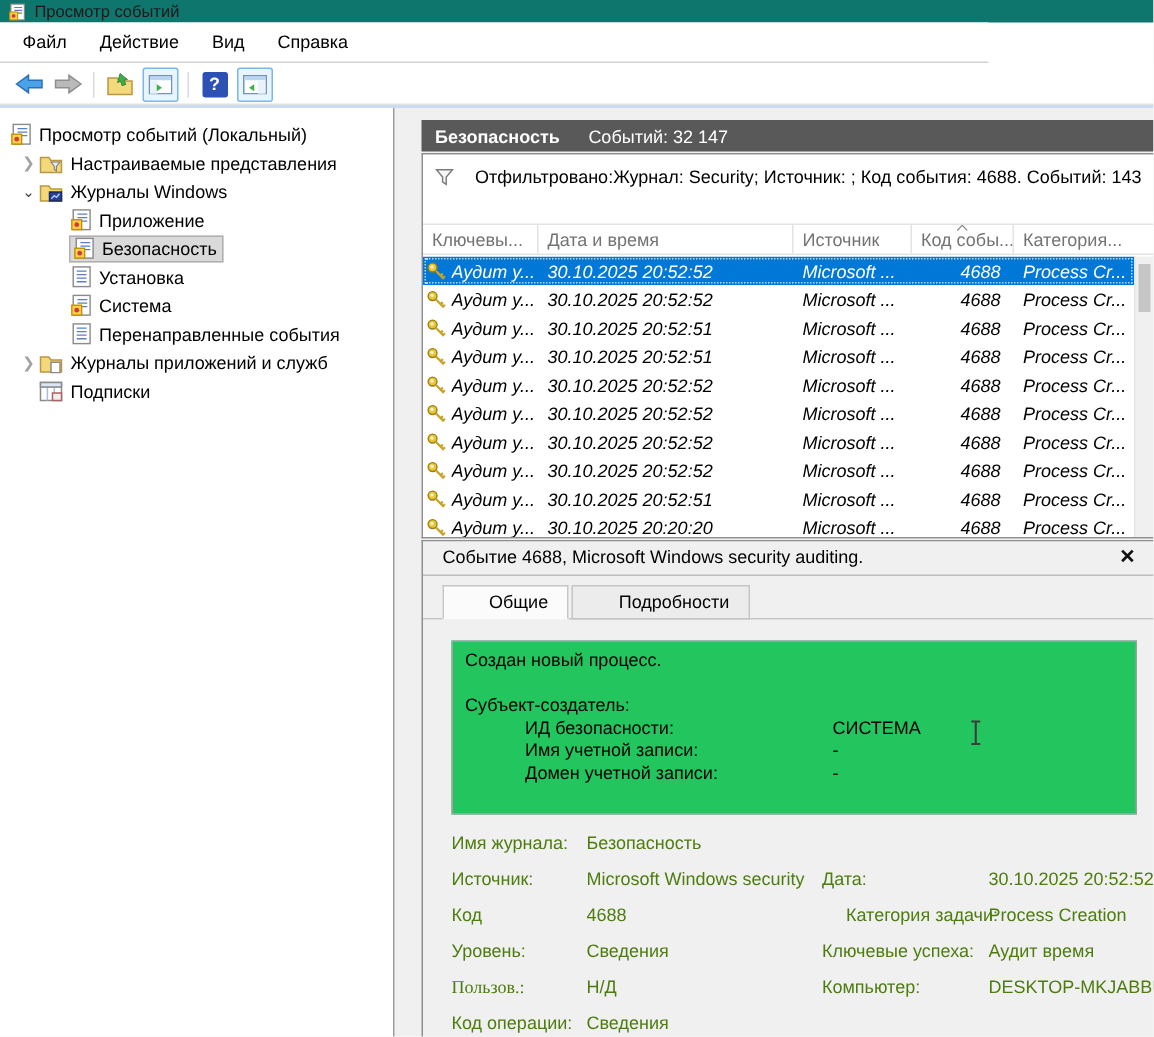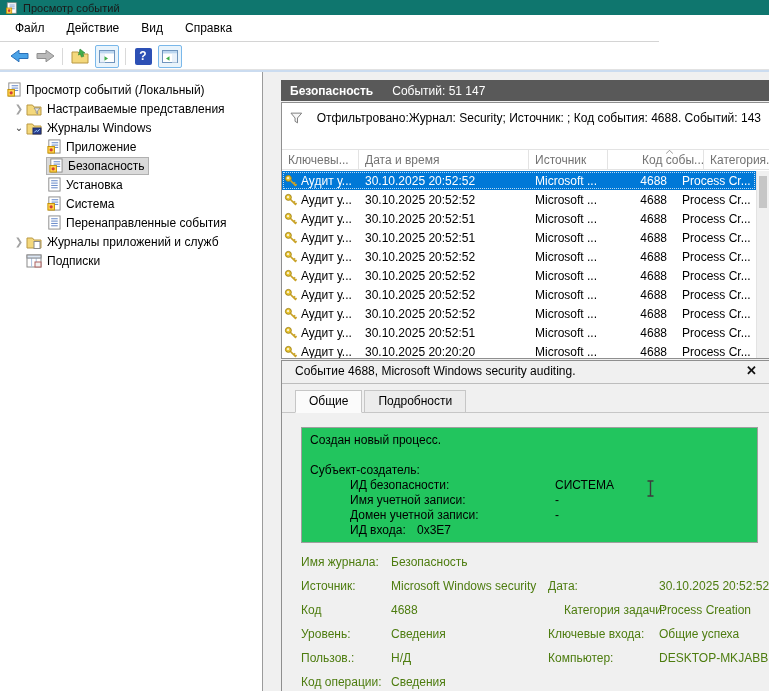--- a/index.html
+++ b/index.html
@@ -62,25 +62,25 @@
 
   .filter-row { position:absolute; top:6px; left:8px; right:8px; height:18px;
     display:flex; align-items:center; }
   .filter-row .ftxt { margin-left:14px; }
 
   .grid-header { position:absolute; top:46px; left:0; right:0; height:21px;
     border-top:1px solid #e3e3e3; border-bottom:1px solid #e3e3e3;
     display:flex; background:#fff; }
   .hcol { border-right:1px solid #e3e3e3; padding:3px 4px 0 6px; overflow:hidden;
     white-space:nowrap; position:relative; color:#737373; }
-  .hc1{width:77px;} .hc2{width:170px;} .hc3{width:79px;} .hc4{width:68px;margin-left:28px;} .hc5{flex:1; border-right:none;}
+  .hc1{width:77px;} .hc2{width:170px;} .hc3{width:79px;} .hc4{width:68px;} .hc5{flex:1; border-right:none;}
   .sort-caret { position:absolute; top:0px; left:50%; margin-left:-4px;
     width:7px; height:4px; }
 
-  .rows { position:absolute; top:68px; left:0; right:13px; bottom:0; overflow:hidden; }
+  .rows { position:absolute; top:68px; left:0; right:13px; bottom:0; overflow:hidden;font-style:italic; }
   .row { height:19px; display:flex; align-items:center; white-space:nowrap; }
   .row span { overflow:hidden; }
   .c1 { width:77px; display:flex; align-items:center; padding-left:2px; flex:none; }
   .c1 .ico { display:inline-flex; margin-right:3px; flex:none; }
   .c2 { width:170px; padding-left:6px; flex:none; }
   .c3 { width:79px; padding-left:6px; flex:none; }
   .c4 { width:68px; text-align:right; padding-right:9px; flex:none; }
   .c5 { flex:1; padding-left:6px; }
   .row.selected { background:#0078d7; color:#fff; outline:1px dotted #b6d9f2; outline-offset:-2px; }
 
@@ -91,21 +91,21 @@
   
   .preview { position:absolute; left:281px; top:288px; width:488px; height:333px;
     background:#f0f0f0; border:1px solid #8f8f8f; border-right:none; border-bottom:none; }
   .pv-header { position:absolute; top:0; left:0; right:0; height:23px;
     border-bottom:1px solid #bdbdbd; background:#f0f0f0;
     display:flex; align-items:center; padding:0 12px 3px 13px; }
   .pv-title { flex:1; }
   .pv-close { font-weight:bold; font-size:13px; color:#111; cursor:default; }
 
   .tabs { position:absolute; top:29px; left:13px; height:23px; display:flex; }
-  .tab { padding:3px 13px 0 13px; border:1px solid #c6c6c6; background:#ececec;
+  .tab { padding:3px 13px 0 30px; border:1px solid #c6c6c6; background:#ececec;
     margin-right:2px; height:23px; }
   .tab.active { background:#fbfbfb; border-bottom:1px solid #fbfbfb; position:relative; z-index:2; }
   .tab-panel-line { position:absolute; top:51px; left:0; right:0; height:1px; background:#c6c6c6; }
 
   .desc-box { position:absolute; left:19px; top:66px; width:457px; height:116px;
     background:#22c55e; border:1px solid #9f9f9f; padding:5px 8px; overflow:hidden; }
   .dline { height:15px; line-height:15px; position:relative; white-space:nowrap; }
   .dline.blank { height:15px; }
   .dfield .lbl { margin-left:40px; }
   .dfield .val { position:absolute; top:0; }
@@ -287,21 +287,21 @@
           <rect x="1" y="1" width="14" height="3" fill="#dce7f5" stroke="#8a8a8a"></rect>
           <rect x="9" y="8" width="6" height="5" fill="#f0f0f0" stroke="#b06060"></rect>
         </svg>
       </span>
       <span>Подписки</span>
     </div>
   </div>
 
   <div class="list-title">
     <span class="name">Безопасность</span>
-    <span class="count">Событий: 51 147</span>
+    <span class="count">Событий: 32 147</span>
   </div>
 
   <div class="list-box">
     <div class="filter-row">
       <svg width="13" height="12" viewBox="0 0 13 12">
         <path d="M1 1 h11 l-4.3 5 v5 l-2.5 -1.6 V6 z" fill="#f7f7f7" stroke="#7c7c7c"></path>
       </svg>
       <span class="ftxt nowrap">Отфильтровано:Журнал: Security; Источник: ; Код события: 4688. Событий: 143</span>
     </div>
 
@@ -519,24 +519,20 @@
         <span class="val val-a">СИСТЕМА</span>
       </div>
       <div class="dline dfield">
         <span class="lbl">Имя учетной записи:</span>
         <span class="val val-a">-</span>
       </div>
       <div class="dline dfield">
         <span class="lbl">Домен учетной записи:</span>
         <span class="val val-a">-</span>
       </div>
-      <div class="dline dfield">
-        <span class="lbl">ИД входа:</span>
-        <span class="val val-b">0x3E7</span>
-      </div>
     </div>
 
     <span class="ibeam">
       <svg width="9" height="17" viewBox="0 0 9 17">
         <path d="M1.5 1 h6 M4.5 1 v15 M1.5 16 h6" stroke="#3c3c3c" stroke-width="1.4" fill="none"></path>
       </svg>
     </span>
 
     <span class="dl" style="left:19px;  top:194px;">Имя журнала:</span>
     <span class="dl" style="left:109px; top:194px;">Безопасность</span>
@@ -546,24 +542,24 @@
     <span class="dl" style="left:266px; top:218px;">Дата:</span>
     <span class="dl" style="left:377px; top:218px;">30.10.2025 20:52:52</span>
 
     <span class="dl" style="left:19px;  top:242px;">Код</span>
     <span class="dl" style="left:109px; top:242px;">4688</span>
     <span class="dl" style="left:266px; top:242px;margin-left:16px;">Категория задачи:</span>
     <span class="dl" style="left:377px; top:242px;">Process Creation</span>
 
     <span class="dl" style="left:19px;  top:266px;">Уровень:</span>
     <span class="dl" style="left:109px; top:266px;">Сведения</span>
-    <span class="dl" style="left:266px; top:266px;">Ключевые входа:</span>
-    <span class="dl" style="left:377px; top:266px;">Общие успеха</span>
-
-    <span class="dl" style="left:19px;  top:290px;">Пользов.:</span>
+    <span class="dl" style="left:266px; top:266px;">Ключевые успеха:</span>
+    <span class="dl" style="left:377px; top:266px;">Аудит время</span>
+
+    <span class="dl" style="left:19px;  top:290px;font-family:Liberation Serif, serif;">Пользов.:</span>
     <span class="dl" style="left:109px; top:290px;">Н/Д</span>
     <span class="dl" style="left:266px; top:290px;">Компьютер:</span>
     <span class="dl" style="left:377px; top:290px;">DESKTOP-MKJABBU</span>
 
     <span class="dl" style="left:19px;  top:314px;">Код операции:</span>
     <span class="dl" style="left:109px; top:314px;">Сведения</span>
   </div>
 </div>
 
 </body></html>

